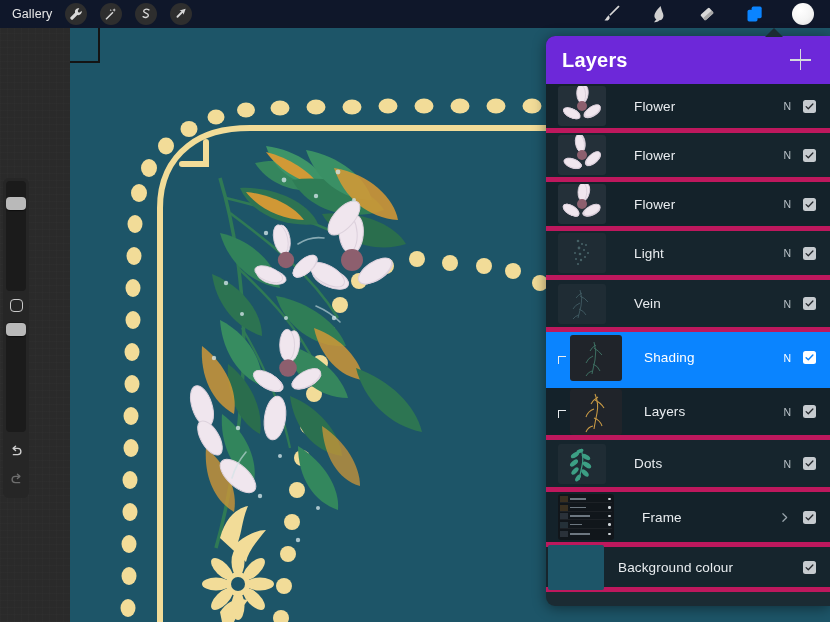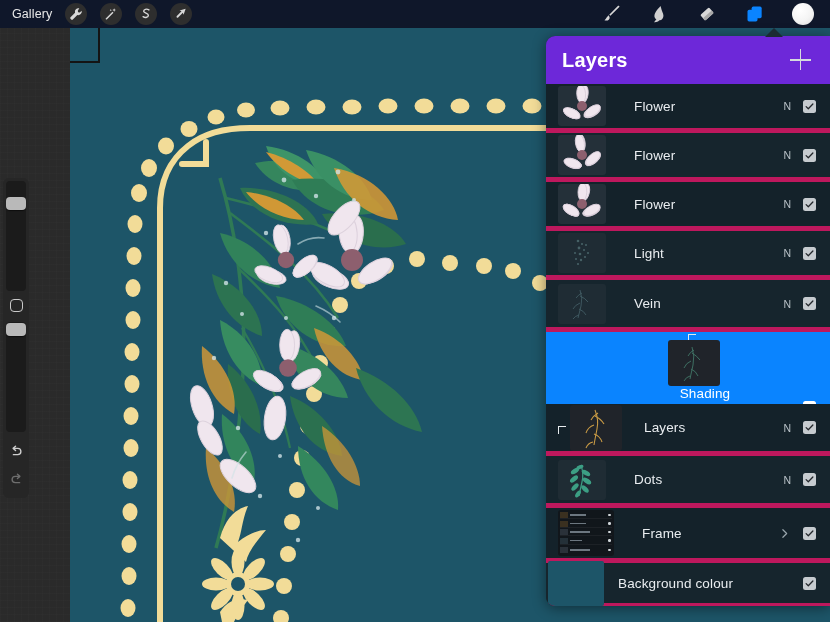--- a/index.html
+++ b/index.html
@@ -106,21 +106,21 @@
   .layer-list{ height:522px; }
 
   .layer-row{
     position:relative; display:flex; align-items:center;
     height:49px; padding:0 0 0 12px;
     border-bottom:5px solid #be185d;
     background:#14222a;
   }
   .layer-row.alt{ background:#16252d; }
   .layer-row.selected{ background:#0a84ff; border-bottom-color:#0a84ff; }
-  .layer-row.tall{ height:72px;flex-direction:column; }
+  .layer-row.tall{ height:56px; }
   .layer-row.bg{ height:45px; }
 
   .clip-ind{
     width:10px; margin-right:2px; color:#d8dde0; font-size:11px;
     line-height:1; position:relative; top:2px;
   }
   .clip-ind.on:before{
     content:""; display:block; width:7px;height:7px;
     border-left:1.4px solid #e8ecef; border-top:1.4px solid #e8ecef;
   }

